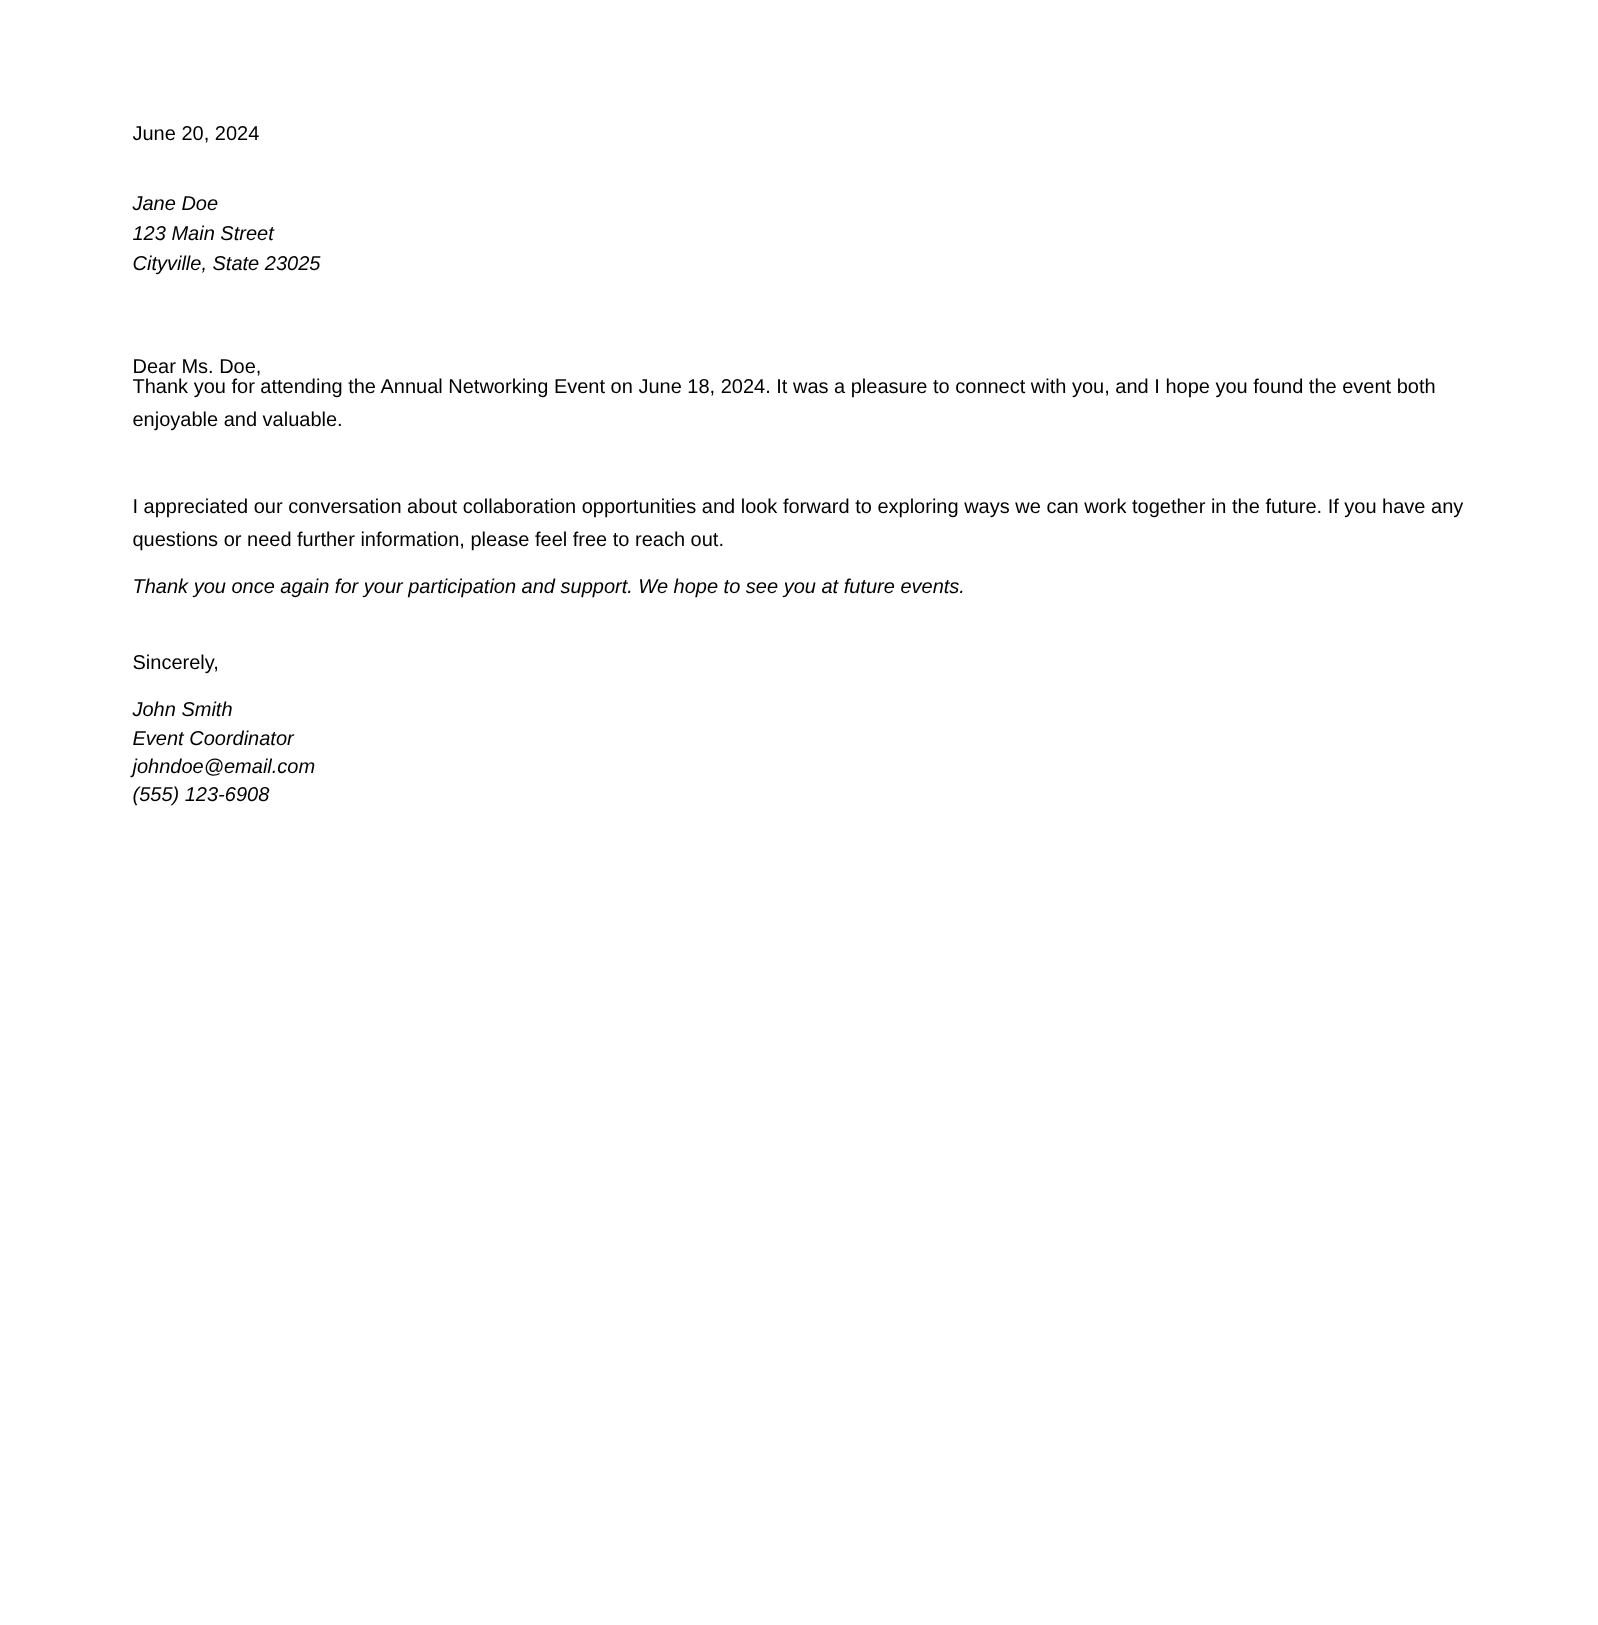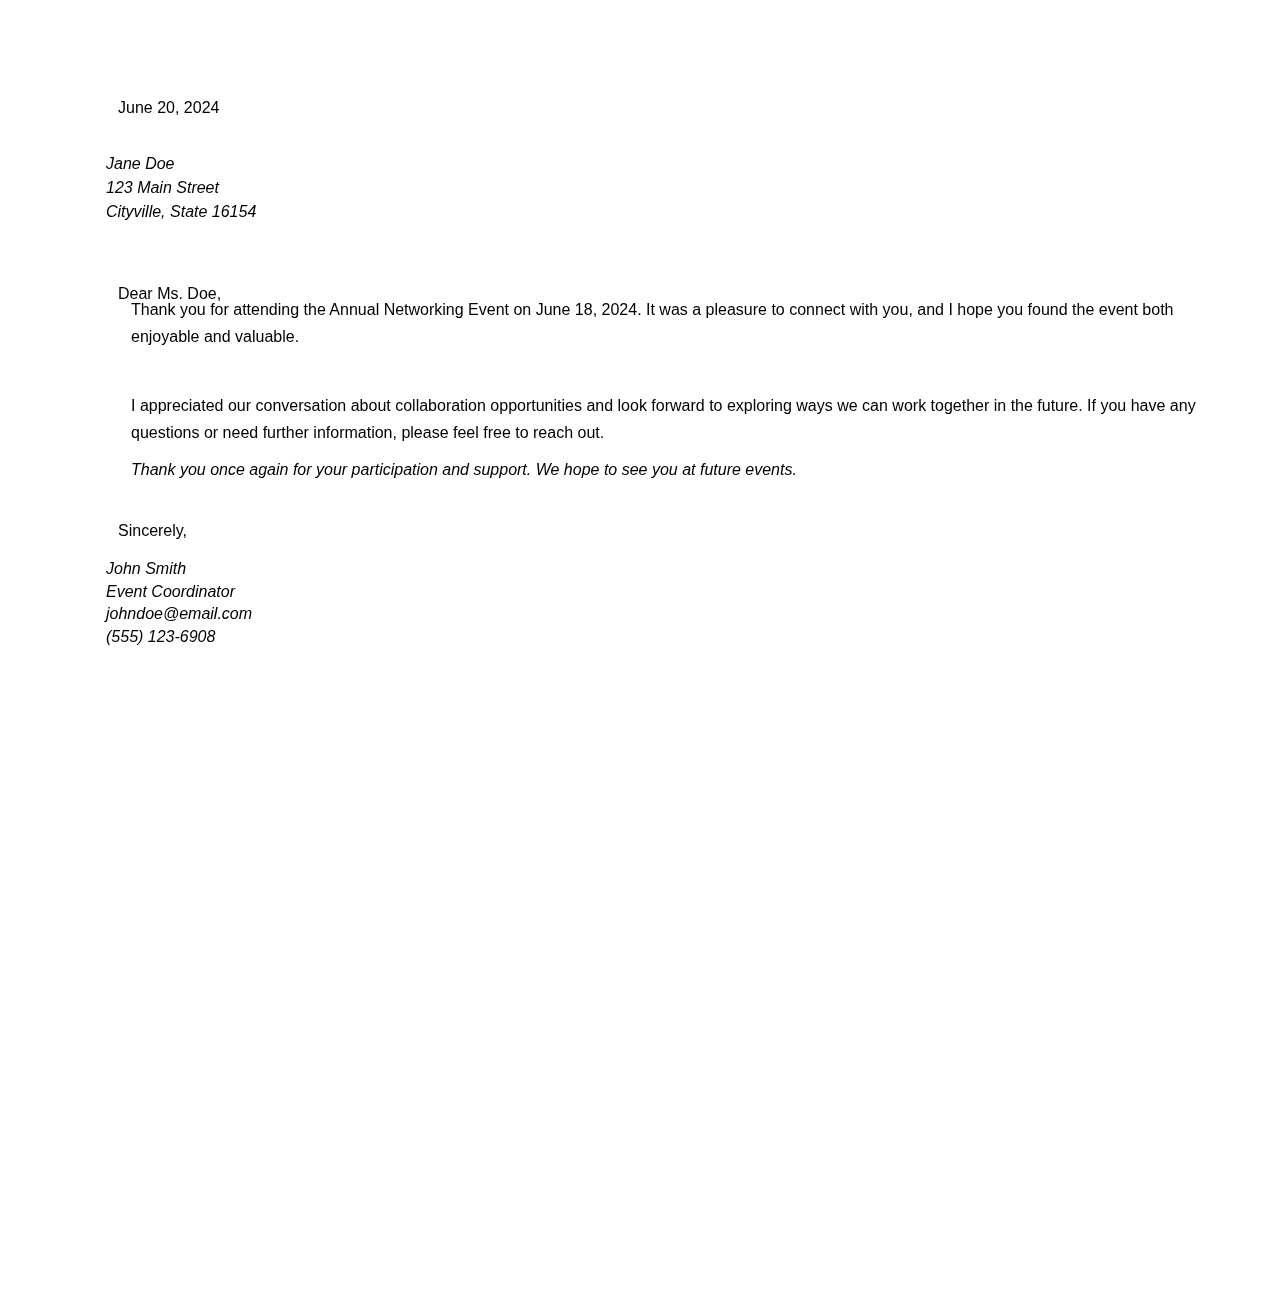--- a/index.html
+++ b/index.html
@@ -16,30 +16,29 @@
       color: #000000;
     }
     .page {
       position: absolute;
       left: 106px;
       top: 0;
       width: 1080px;
     }
     .line {
       position: absolute;
-      left: 12px;
+      left: 0;
       white-space: nowrap;
       line-height: 18px;
     }
     .para {
       position: absolute;
       left: 0;
       width: 1080px;
       line-height: 27px;
-      margin-left: 25px;
     }
     .block {
       position: absolute;
       left: 0;
       font-style: italic;
     }
     .block .row {
       display: block;
       white-space: nowrap;
     }
@@ -47,21 +46,21 @@
 </head>
 <body>
 
 <div class="page">
 
   <div class="line" style="top:99px;">June 20, 2024</div>
 
   <div class="block" style="top:152px; line-height:24px;">
     <span class="row">Jane Doe</span>
     <span class="row">123 Main Street</span>
-    <span class="row">Cityville, State 16154</span>
+    <span class="row">Cityville, State 23025</span>
   </div>
 
   <div class="line" style="top:253px;margin-top:32px;">Dear Ms. Doe,</div>
 
   <div class="para" style="top:296px;">Thank you for attending the Annual Networking Event on June 18, 2024. It was a pleasure to connect with you, and I hope you found the event both enjoyable and valuable.</div>
 
   <div class="para" style="top:392px;">I appreciated our conversation about collaboration opportunities and look forward to exploring ways we can work together in the future. If you have any questions or need further information, please feel free to reach out.</div>
 
   <div class="para" style="top:456px;font-style:italic;">Thank you once again for your participation and support. We hope to see you at future events.</div>
 

